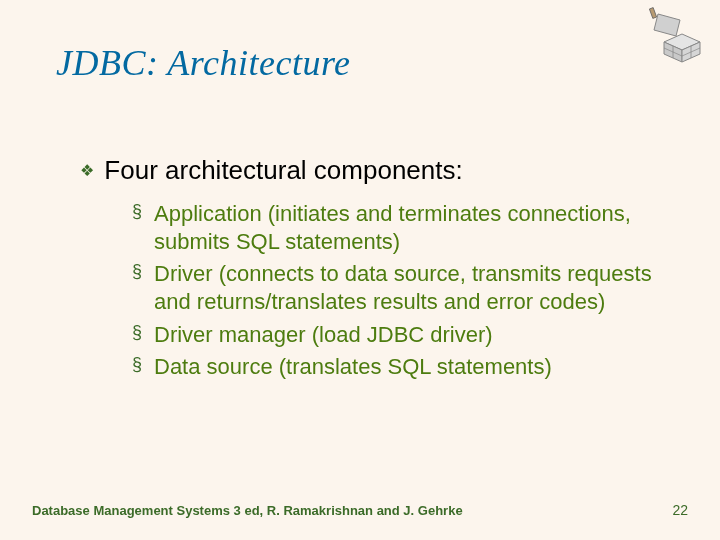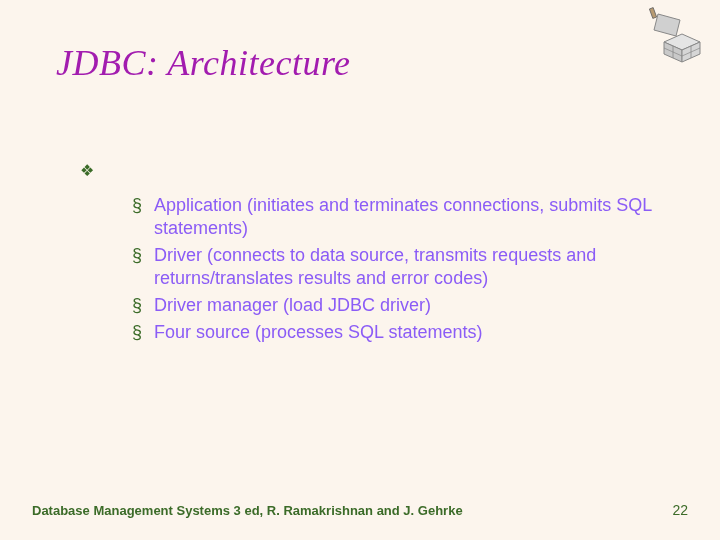--- a/index.html
+++ b/index.html
@@ -18,21 +18,21 @@
     position: relative;
     box-sizing: border-box;
   }
   .title {
     position: absolute;
     top: 42px;
     left: 56px;
     font-family: "Times New Roman", Times, serif;
     font-style: italic;
     font-size: 36px;
-    color: #a21caf;
+    color: #0369a1;
     letter-spacing: 0.5px;
   }
   .content {
     position: absolute;
     top: 155px;
     left: 80px;
     right: 60px;
   }
   .lead {
     display: flex;
@@ -49,22 +49,22 @@
     font-size: 26px;
     color: #000;
     font-family: Arial, Helvetica, sans-serif;
   }
   ul.sub {
     list-style: none;
     margin: 6px 0 0 52px;
     padding: 0;
   }
   ul.sub li {
-    font-size: 18px;
-    color: #8b5cf6;
+    font-size: 22px;
+    color: #4d7c0f;
     line-height: 1.28;
     margin-bottom: 4px;
     padding-left: 22px;
     position: relative;
     max-width: 530px;
   }
   ul.sub li::before {
     content: "§";
     position: absolute;
     left: 0;
@@ -119,25 +119,26 @@
         <line x1="18" y1="26" x2="36" y2="18" stroke="#888" stroke-width="0.7"></line>
       </g>
     </svg>
   </div>
 
   <div class="title">JDBC: Architecture</div>
 
   <div class="content">
     <div class="lead">
       <span class="bullet">❖</span>
+      <span class="text">Four architectural components:</span>
     </div>
     <ul class="sub">
       <li>Application (initiates and terminates connections, submits SQL statements)</li>
       <li>Driver (connects to data source, transmits requests and returns/translates results and error codes)</li>
       <li>Driver manager (load JDBC driver)</li>
-      <li>Four source (processes SQL statements)</li>
+      <li>Data source (translates SQL statements)</li>
     </ul>
   </div>
 
   <div class="footer-left">Database Management Systems 3 ed,  R. Ramakrishnan and J. Gehrke</div>
   <div class="footer-right">22</div>
 
 </div>
 
 </body></html>

